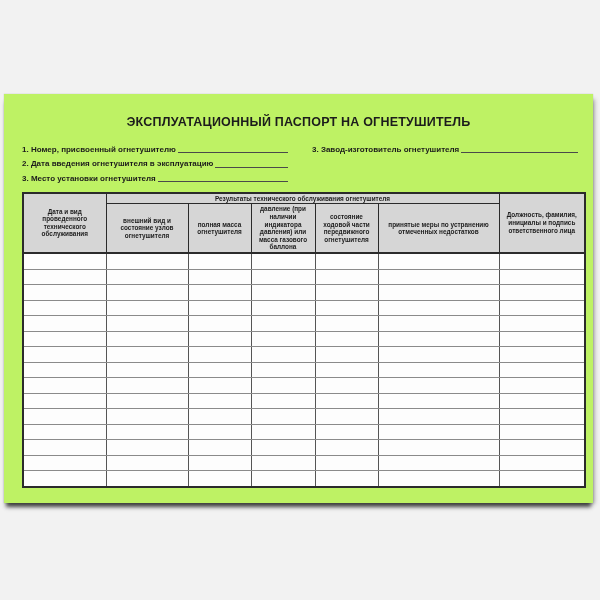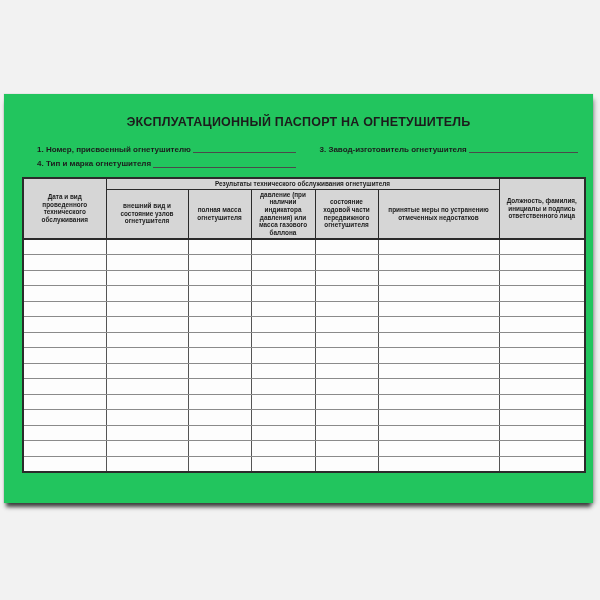--- a/index.html
+++ b/index.html
@@ -14,37 +14,37 @@
     color: #1c1c1c;
     position: relative;
     overflow: hidden;
   }
   .paper {
     position: absolute;
     left: 4px;
     top: 94px;
     width: 589px;
     height: 409px;
-    background: #22c55e;
+    background: #bef264;
     box-shadow: 0 6px 4px -2px rgba(40,40,40,0.85),
                 4px 3px 4px -2px rgba(110,110,110,0.45),
                 0 0 1px rgba(0,0,0,0.25);
     box-sizing: border-box;
   }
   .doc-title {
     margin-top: 21px;
     text-align: center;
     font-size: 12.5px;
     font-weight: 700;
     letter-spacing: 0.2px;
   }
   .fields {
     display: flex;
     gap: 24px;
-    padding: 0 15px 0 33px;
+    padding: 0 15px 0 18px;
     margin-top: 10px;
   }
   .fields-col {
     flex: 1;
     min-width: 0;
   }
   .field-row {
     display: flex;
     align-items: flex-end;
     height: 14.5px;
@@ -103,21 +103,25 @@
 
   <div class="doc-title">ЭКСПЛУАТАЦИОННЫЙ ПАСПОРТ НА ОГНЕТУШИТЕЛЬ</div>
 
   <div class="fields">
     <div class="fields-col">
       <div class="field-row">
         <span class="field-label">1. Номер, присвоенный огнетушителю</span>
         <span class="field-line"></span>
       </div>
       <div class="field-row">
-        <span class="field-label">4. Тип и марка огнетушителя</span>
+        <span class="field-label">2. Дата введения огнетушителя в эксплуатацию</span>
+        <span class="field-line"></span>
+      </div>
+      <div class="field-row">
+        <span class="field-label">3. Место установки огнетушителя</span>
         <span class="field-line"></span>
       </div>
     </div>
     <div class="fields-col">
       <div class="field-row">
         <span class="field-label">3. Завод-изготовитель огнетушителя</span>
         <span class="field-line"></span>
       </div>
     </div>
   </div>

